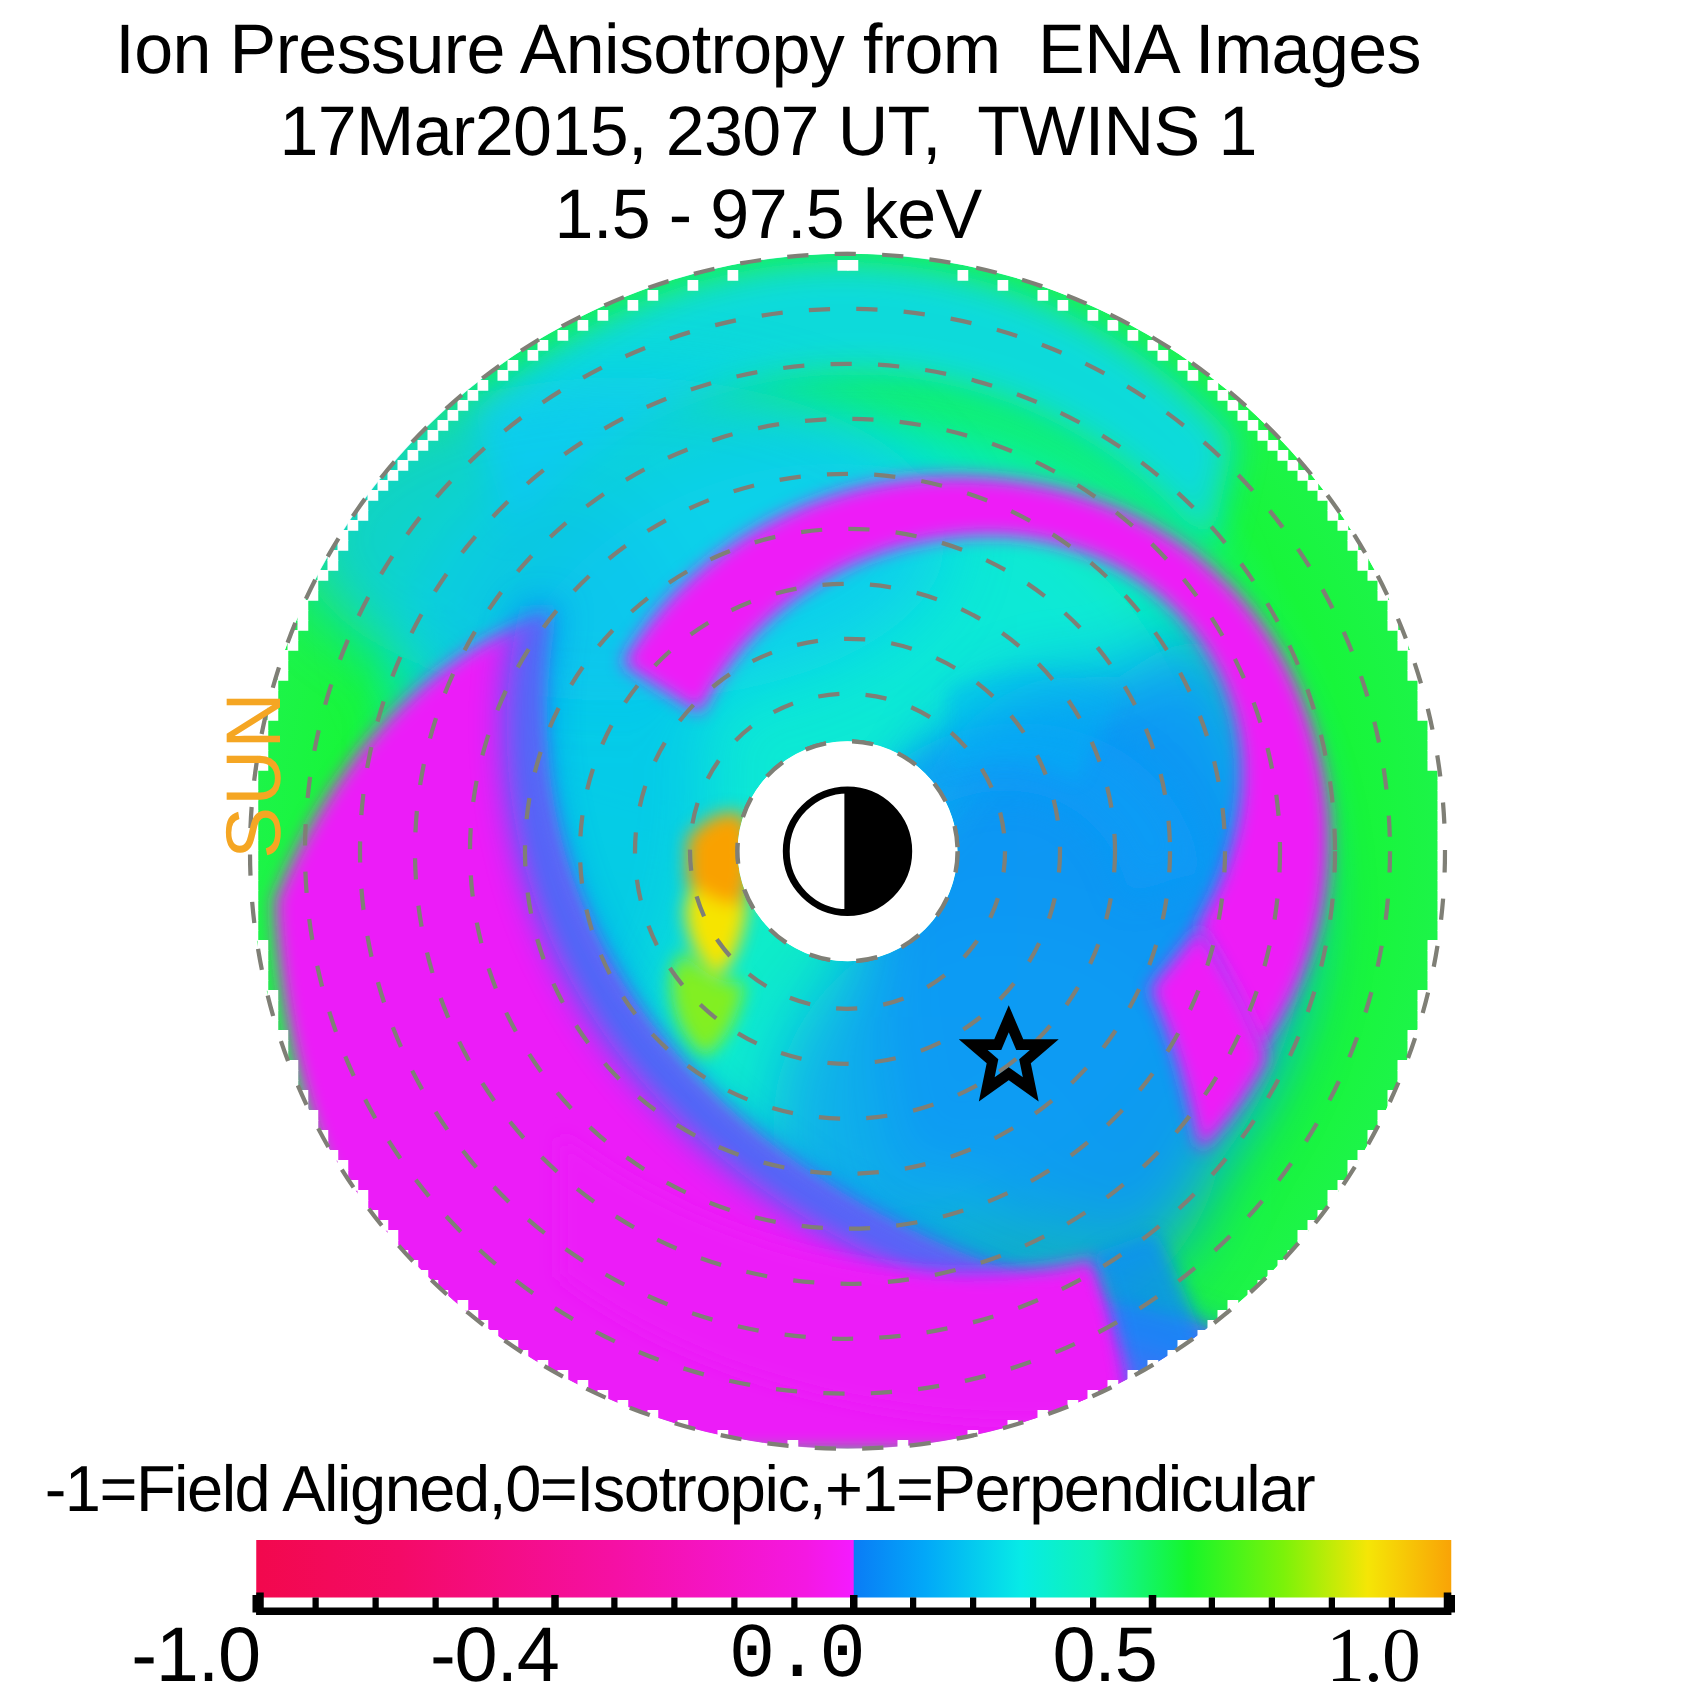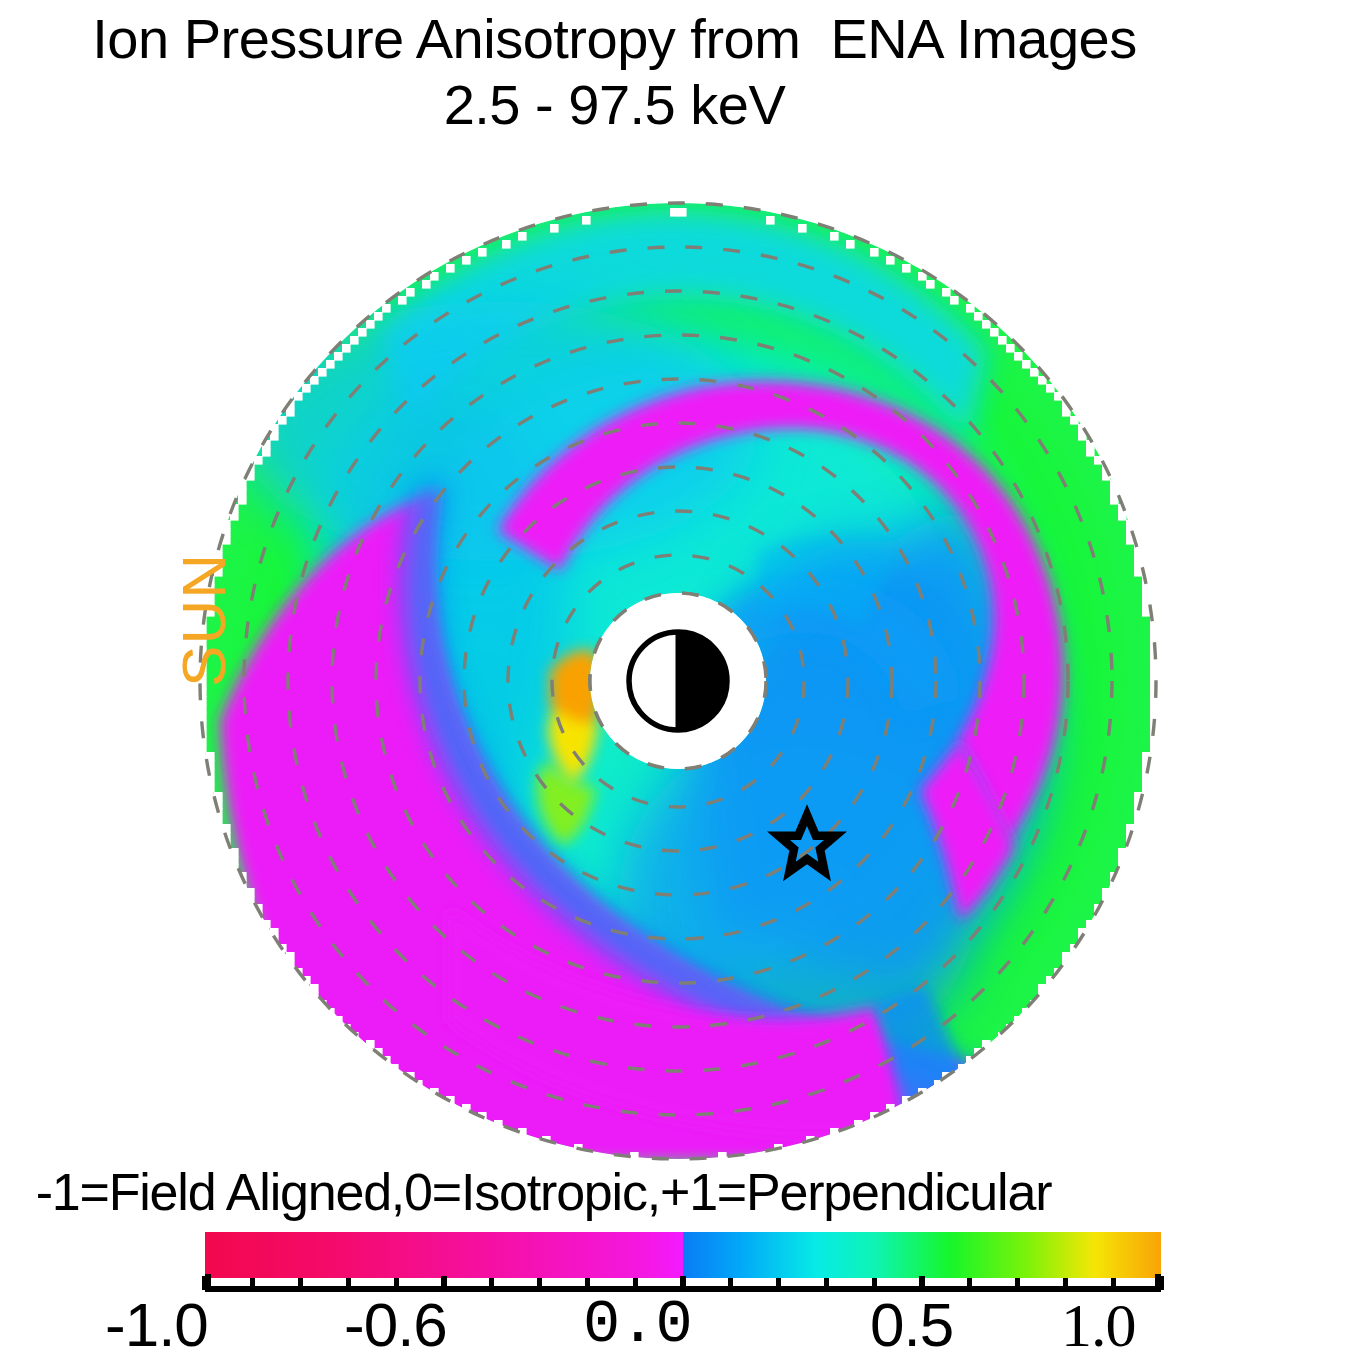--- a/index.html
+++ b/index.html
@@ -133,21 +133,22 @@
     line-height: 74px;
     color: #000;
     letter-spacing: -1px;
   }
 </style>
 </head>
 <body>
 
 <div id="title-block">
   <span class="tline">Ion Pressure Anisotropy from  ENA Images</span>
-  <span class="tline">2.5 - 97.5 keV</span>
+  <span class="tline">17Mar2015, 2307 UT,  TWINS 1</span>
+  <span class="tline">1.5 - 97.5 keV</span>
 </div>
 
 <div id="polar-plot">
 <svg width="960" height="960" viewBox="0 0 960 960" shape-rendering="auto">
   <defs>
     <clipPath id="diskClip">
       <circle cx="480" cy="480" r="478"></circle>
     </clipPath>
     <clipPath id="annulusClip">
       <path d="M480,2 A478,478 0 1,1 479.9,2 Z M480,392 A88,88 0 1,0 480.1,392 Z" fill-rule="evenodd"></path>
@@ -620,17 +621,17 @@
     <div class="tick" style="left: 810.1px;"></div>
     <div class="tick" style="left: 857.9px;"></div>
     <div class="tick" style="left: 905.7px;"></div>
     <div class="tick major" style="left: 953px;"></div>
     <div class="endcap" style="left: 0px;"></div>
     <div class="endcap" style="left: 950px;"></div>
   </div>
 
 <div id="colorbar-ticklabels">
     <div class="tlabel" style="left: 205px;">-1.0</div>
-    <div class="tlabel" style="left: 444px;">-0.6</div>
+    <div class="tlabel" style="left: 444px;">-0.4</div>
     <div class="tlabel" style="left: 683px; font-family: Liberation Mono, monospace;">0.0</div>
-    <div class="tlabel" style="left: 970px;">0.5</div>
+    <div class="tlabel" style="left: 942px;">0.5</div>
     <div class="tlabel" style="left: 1161px; font-family: Liberation Serif, serif;">1.0</div>
   </div>
 
 </body></html>

